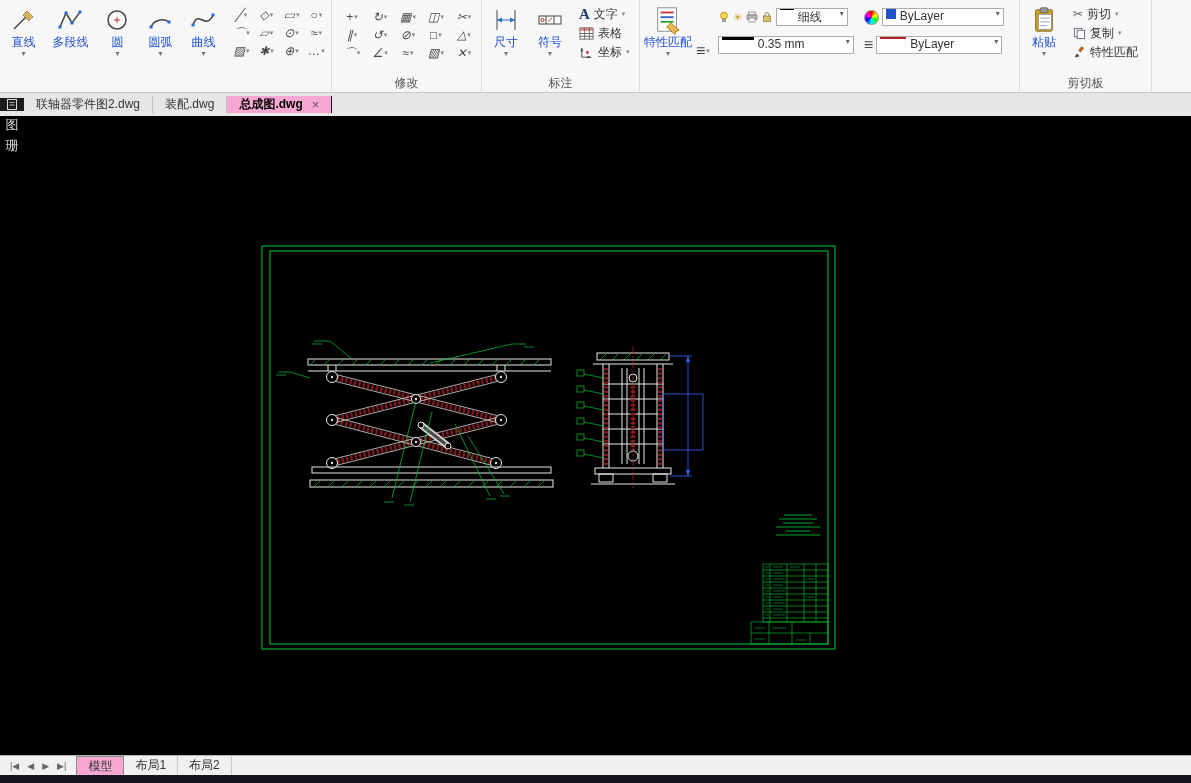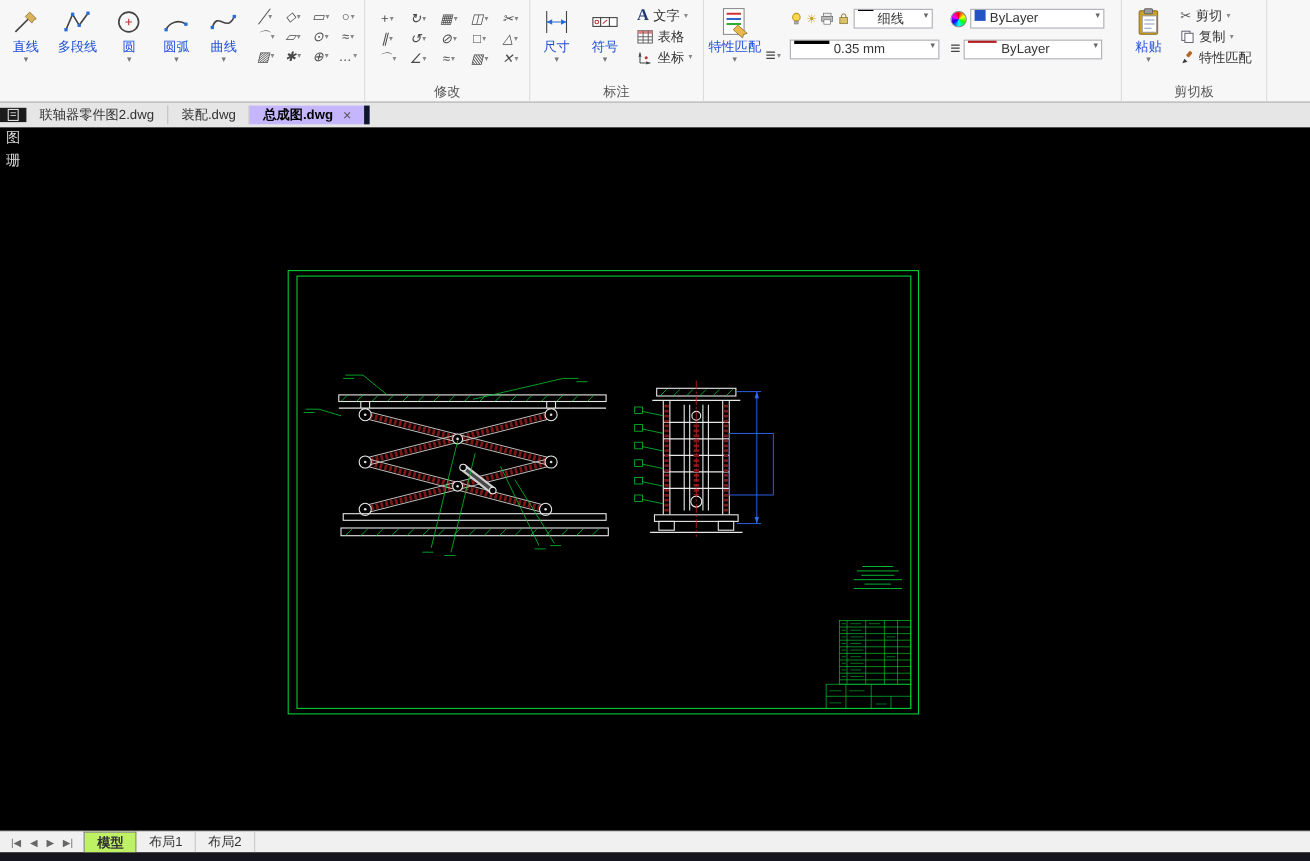--- a/index.html
+++ b/index.html
@@ -34,35 +34,35 @@
   .redline{width:26px;border-top:2px solid #b22222;flex-shrink:0}
   .wheel{width:15px;height:15px;border-radius:50%;background:conic-gradient(#f00,#ff0,#0f0,#0ff,#00f,#f0f,#f00);border:1px solid #888;flex-shrink:0}
   .glyphA{font-family:"Liberation Serif",serif;font-weight:bold;color:#1f3b73;font-size:15px}
   .glyphbig{font-size:16px;color:#444}
   .ministack{display:flex;flex-direction:column;justify-content:flex-end;height:58px;padding:0 2px}
 
   
   .tabrow{height:23px;background:#e6e6e6;display:flex;align-items:center;flex-shrink:0}
   .corner{width:24px;background:#1c1c1c;display:flex;align-items:center;justify-content:center;flex-shrink:0}
   .dtab{display:flex;align-items:center;padding:0 12px;font-size:12px;color:#333;border-right:1px solid #c0c0c0;cursor:pointer;white-space:nowrap}
-  .dtab.active{background:#c4b5fd;font-weight:bold;color:#000;border-right:5px solid #0f172a}
+  .dtab.active{background:#f9a8d4;font-weight:bold;color:#000;border-right:1px solid #0f172a}
   .dtab .close{margin-left:9px;color:#555;font-size:13px;font-weight:normal;cursor:pointer}
 
   
   .canvas{position:relative;height:639px;background:#000;flex-shrink:0}
   .sidestrip{position:absolute;left:0;top:2px;width:24px;display:flex;flex-direction:column;align-items:center;gap:7px;z-index:2}
   .sideicon{color:#d8d8d8;font-size:13px;cursor:pointer;line-height:14px}
   .drawing{position:absolute;left:0;top:0;cursor:crosshair}
 
   
   .bottombar{height:20px;background:#f0f0f0;border-top:1px solid #b5b5b5;display:flex;align-items:stretch;flex-shrink:0}
   .nav{display:flex;align-items:center;gap:8px;padding:0 10px;color:#666;font-size:9px}
   .nav span{cursor:pointer}
   .ltab{display:flex;align-items:center;padding:0 11px;color:#333;border-right:1px solid #c9c9c9;cursor:pointer;font-size:12px}
-  .ltab.active{background:#bef264;font-weight:bold;border:1px solid #8a8a8a;border-bottom:none}
+  .ltab.active{background:#f9a8d4;font-weight:normal;border:1px solid #8a8a8a;border-bottom:none}
   .statusstrip{height:8px;background:#15151f;flex-shrink:0}
   svg{display:block}
 </style>
 </head>
 <body>
 
 <div class="app">
 
   <div class="ribbon">
 

